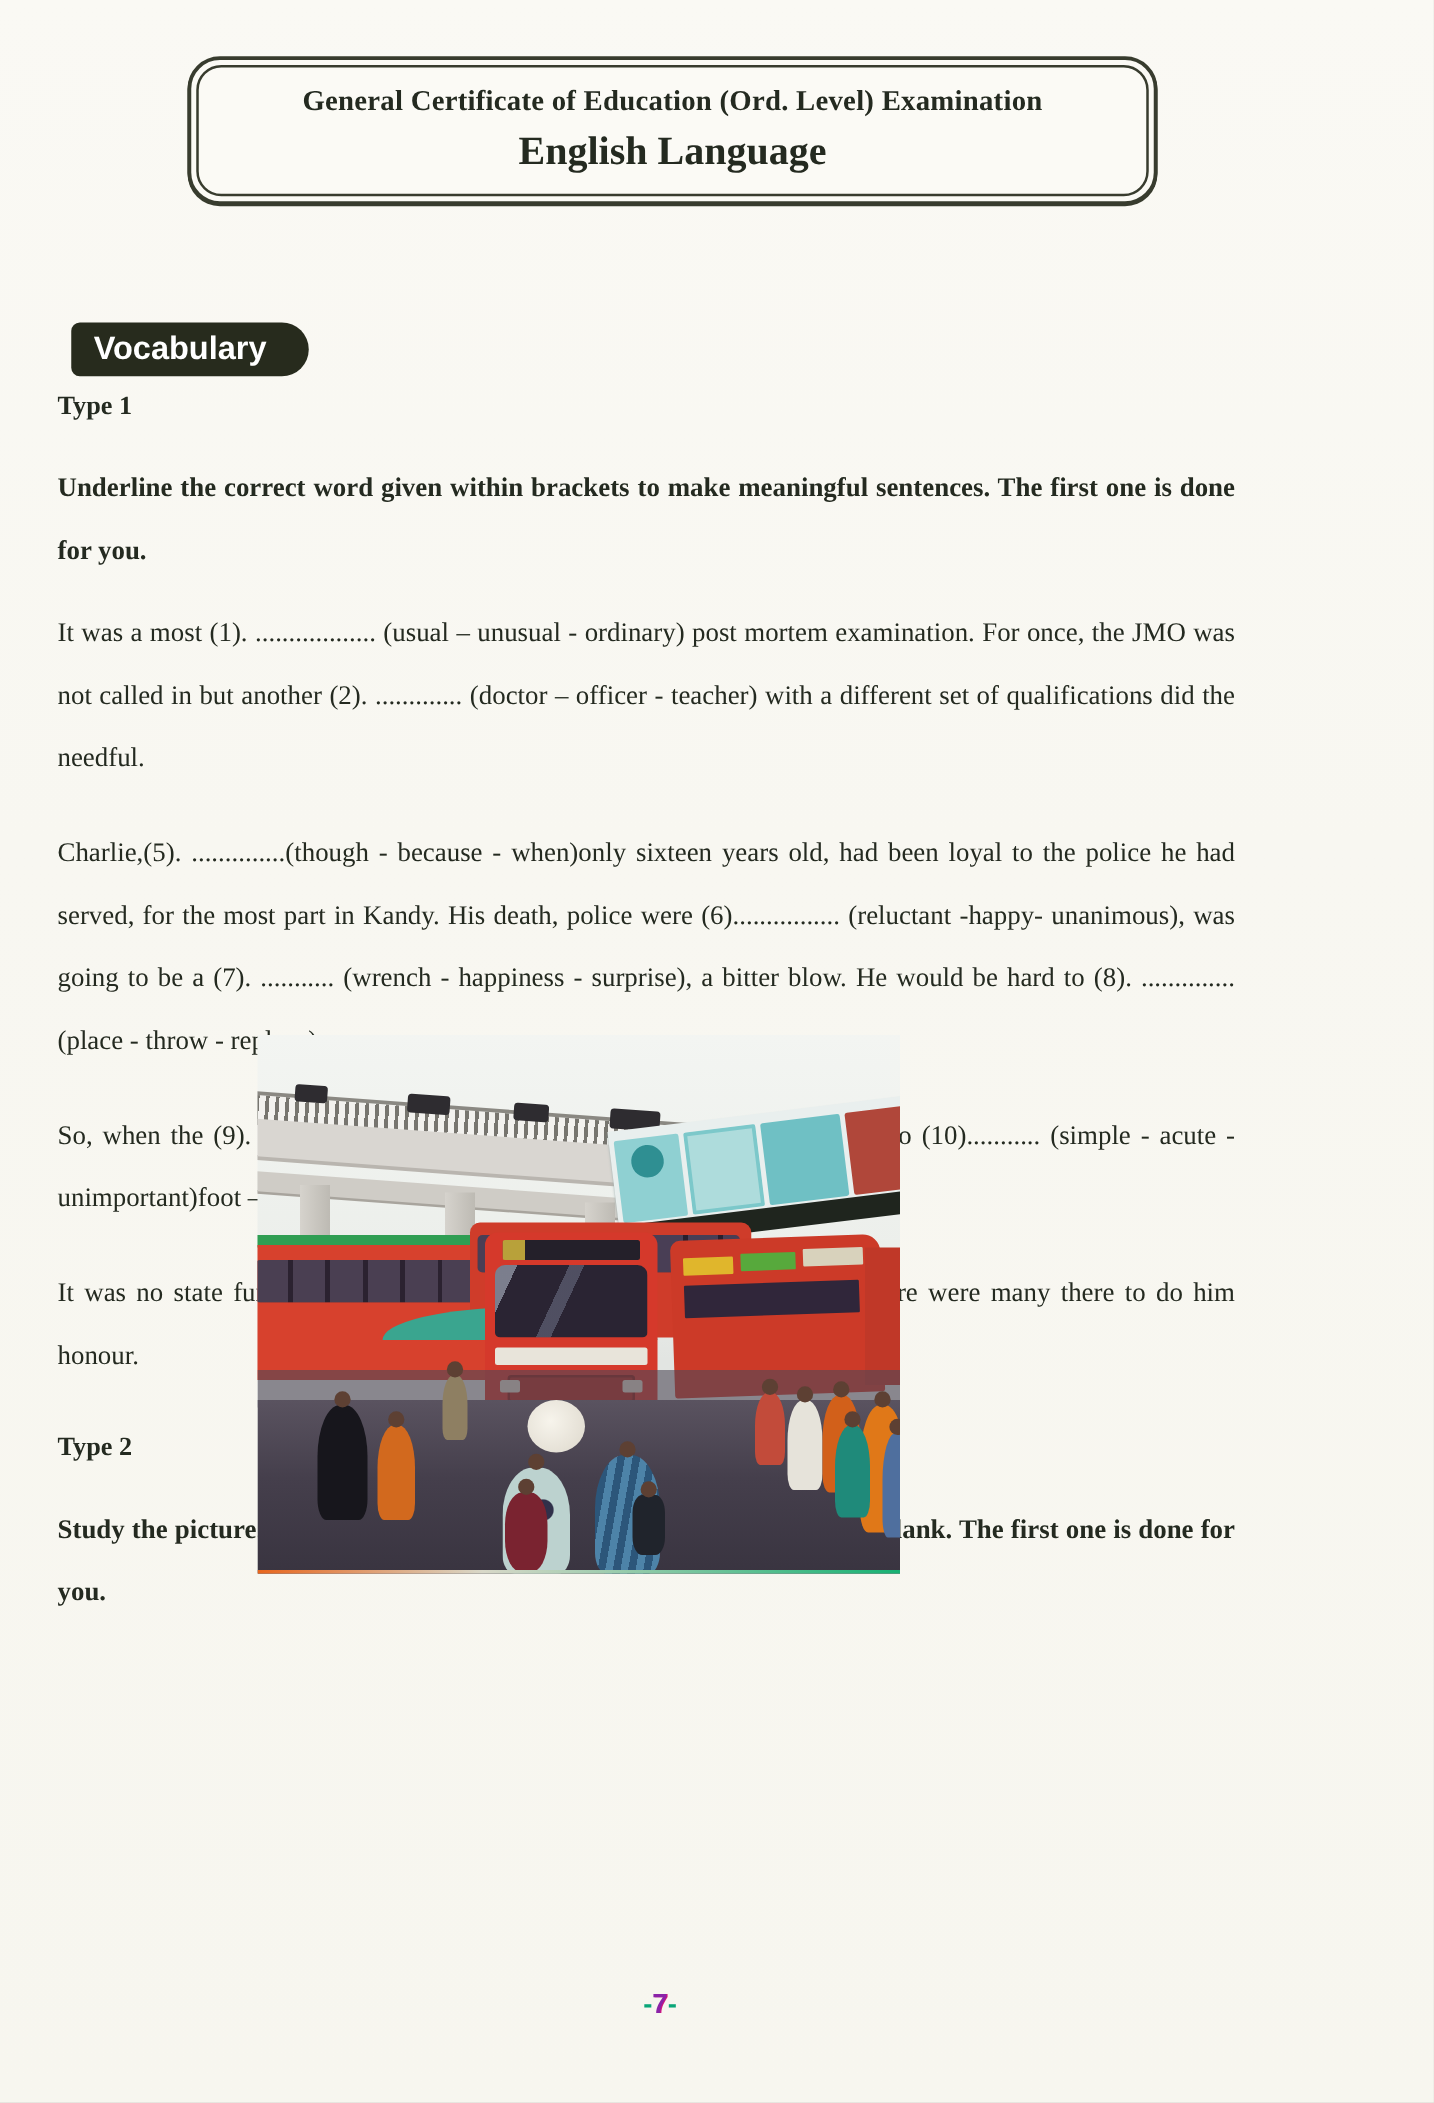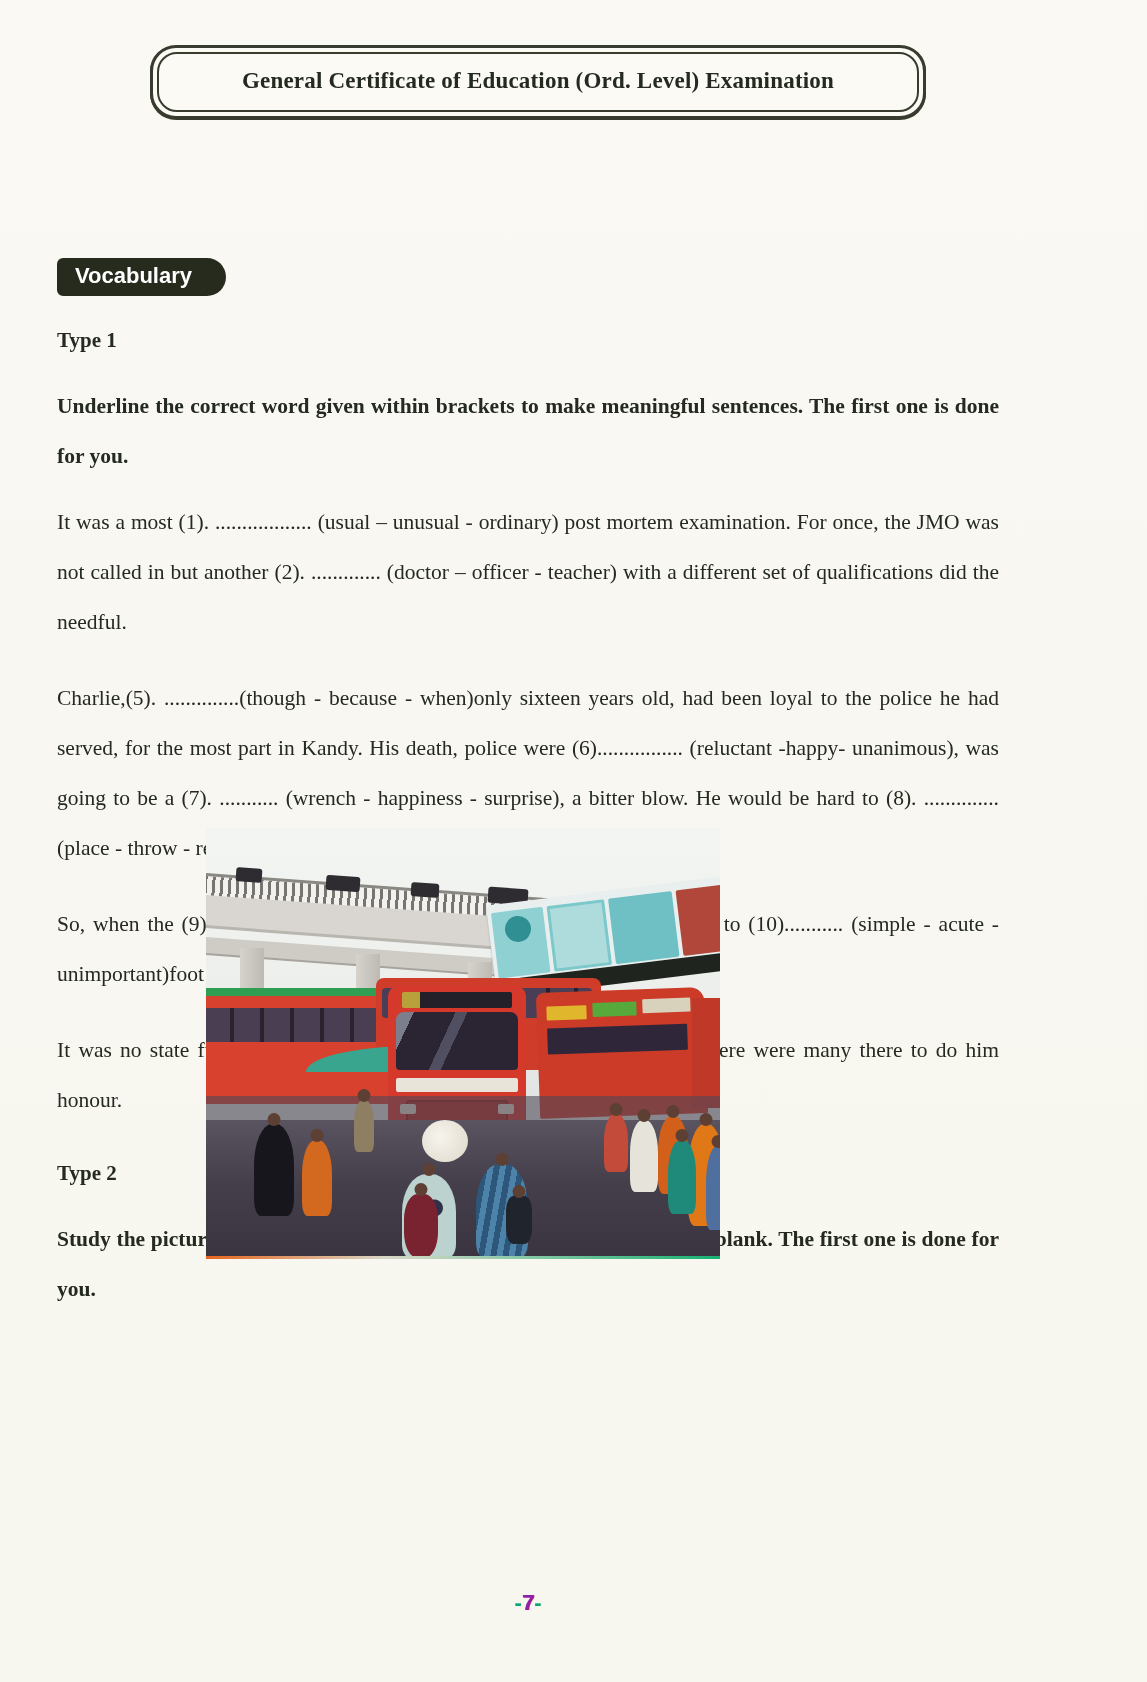--- a/index.html
+++ b/index.html
@@ -25,26 +25,26 @@
     text-align:center;padding:14px 10px 16px 10px;
   }
   .hb-line1{font-size:23px;font-weight:bold;letter-spacing:.2px;}
   .hb-line2{font-size:32px;font-weight:bold;margin-top:8px;}
   .hb-line3{font-size:31px;font-weight:bold;margin-top:6px;}
   
   .badge{
     position:absolute;left:57px;top:258px;
     background:#272b1d;color:#ffffff;
     font-family:"Liberation Sans","DejaVu Sans",sans-serif;
-    font-weight:bold;font-size:22px;
+    font-weight:bold;font-size:26px;
     padding:5px 34px 7px 18px;
     border-radius:7px 22px 22px 7px;
   }
   
-  .content{position:absolute;left:57px;top:312px;width:942px;margin-top:16px;}
+  .content{position:absolute;left:46px;top:312px;width:942px;}
   .type-heading{font-size:21px;font-weight:bold;margin:0 0 28px 0;}
   .para{
     font-size:21.5px;line-height:50px;margin:0 0 14px 0;
     text-align:justify;
   }
   .para.bold{font-weight:bold;margin-bottom:16px;}
   .gap-lg{margin-bottom:26px;}
   .type2-heading{margin-top:36px;}
   
   .photo{
@@ -114,20 +114,21 @@
   .footer .num{color:#8b23a8;text-shadow:1px 0 0 #d1157e;}
 </style>
 </head>
 <body>
 
 <div class="page">
 
   <div class="header-box">
     <div class="header-box-inner">
       <div class="hb-line1">General Certificate of Education (Ord. Level) Examination</div>
+      <div class="hb-line2">English Language</div>
     </div>
   </div>
 
   <div class="badge">Vocabulary</div>
 
   <div class="content">
     <h3 class="type-heading">Type  1</h3>
     <p class="para bold gap-lg">Underline the correct word given within brackets to make meaningful sentences. The first one is done for you.</p>
 
     <p class="para gap-lg">It was a most (1). .................. (usual – unusual - ordinary) post mortem examination. For once, the JMO was not called in but another (2). ............. (doctor – officer - teacher) with a different set of qualifications did the needful.</p>

